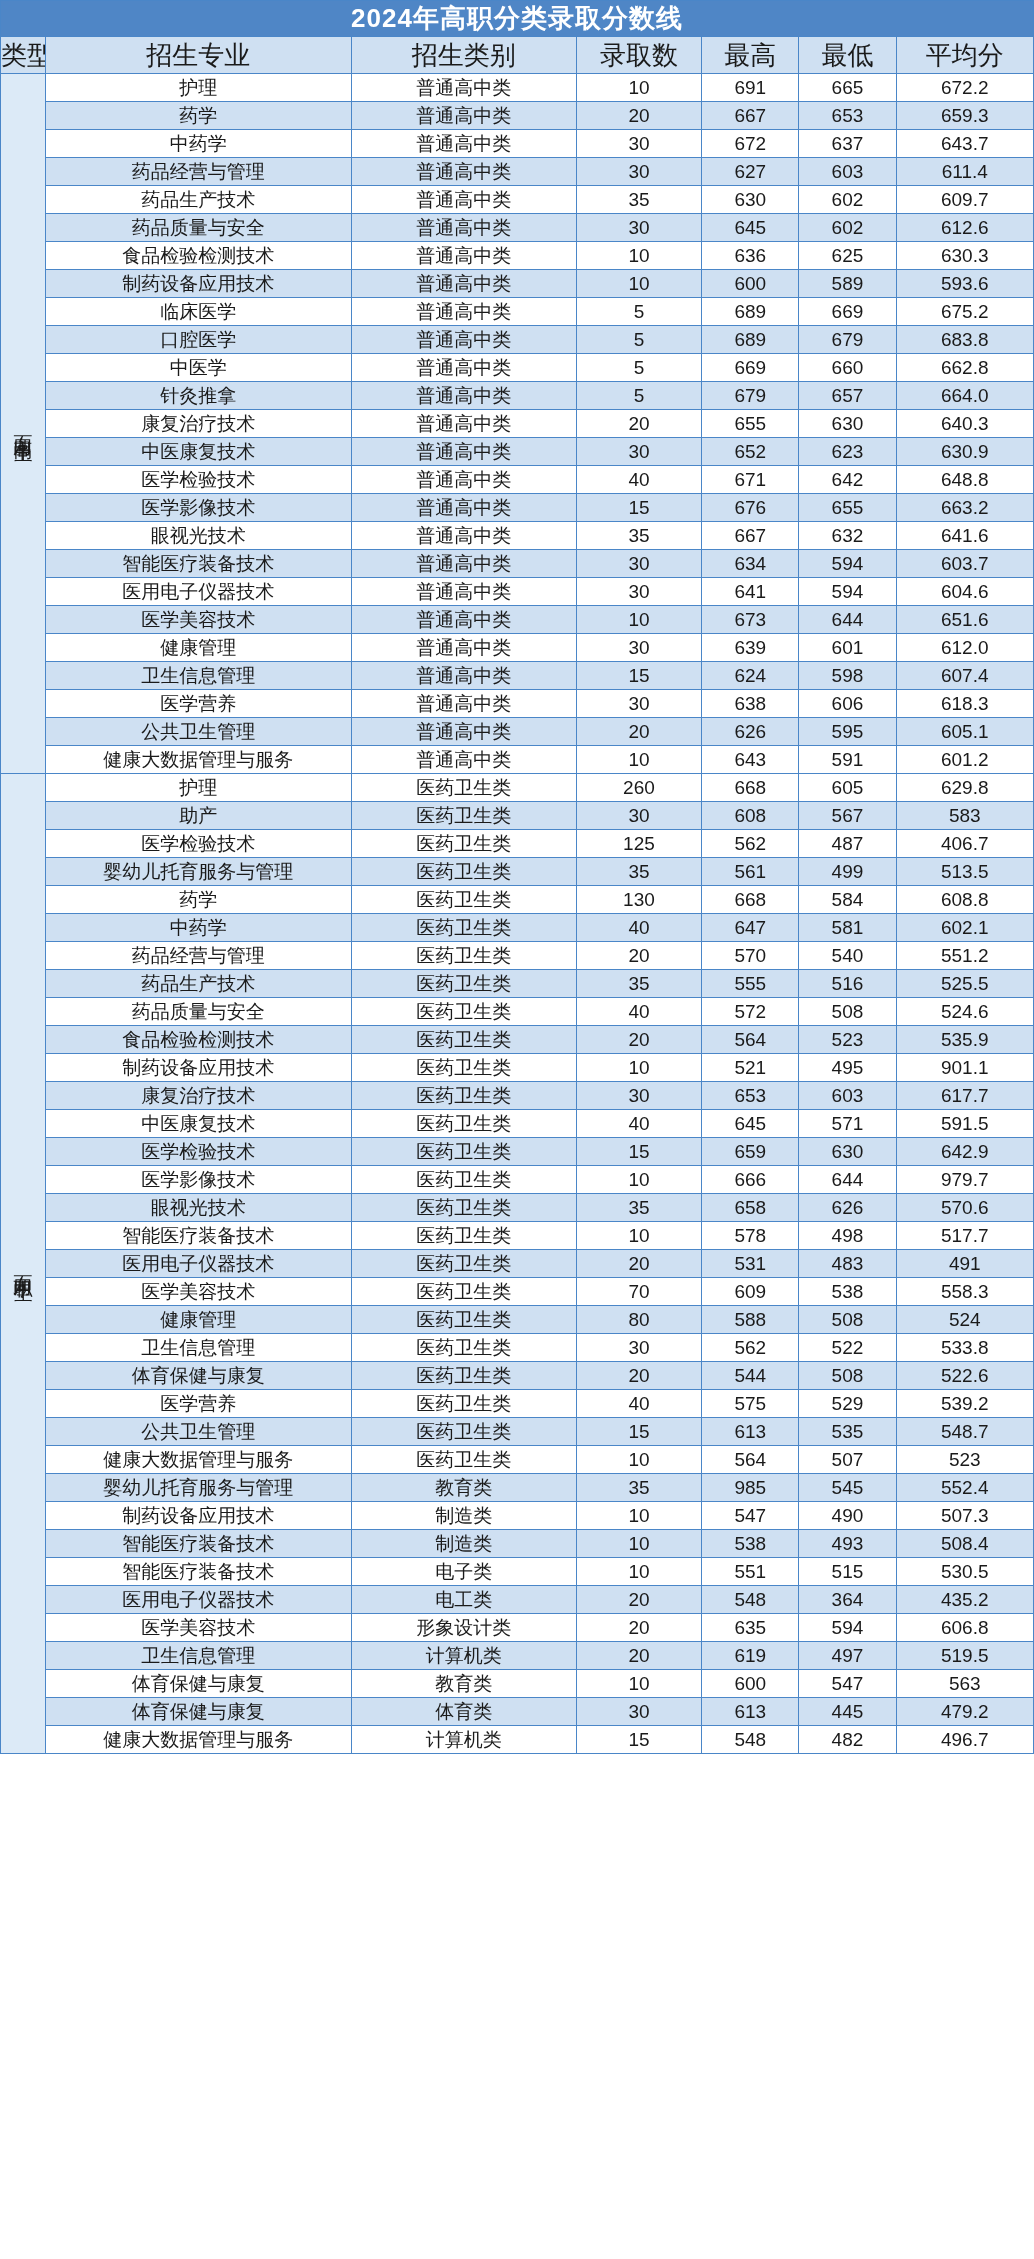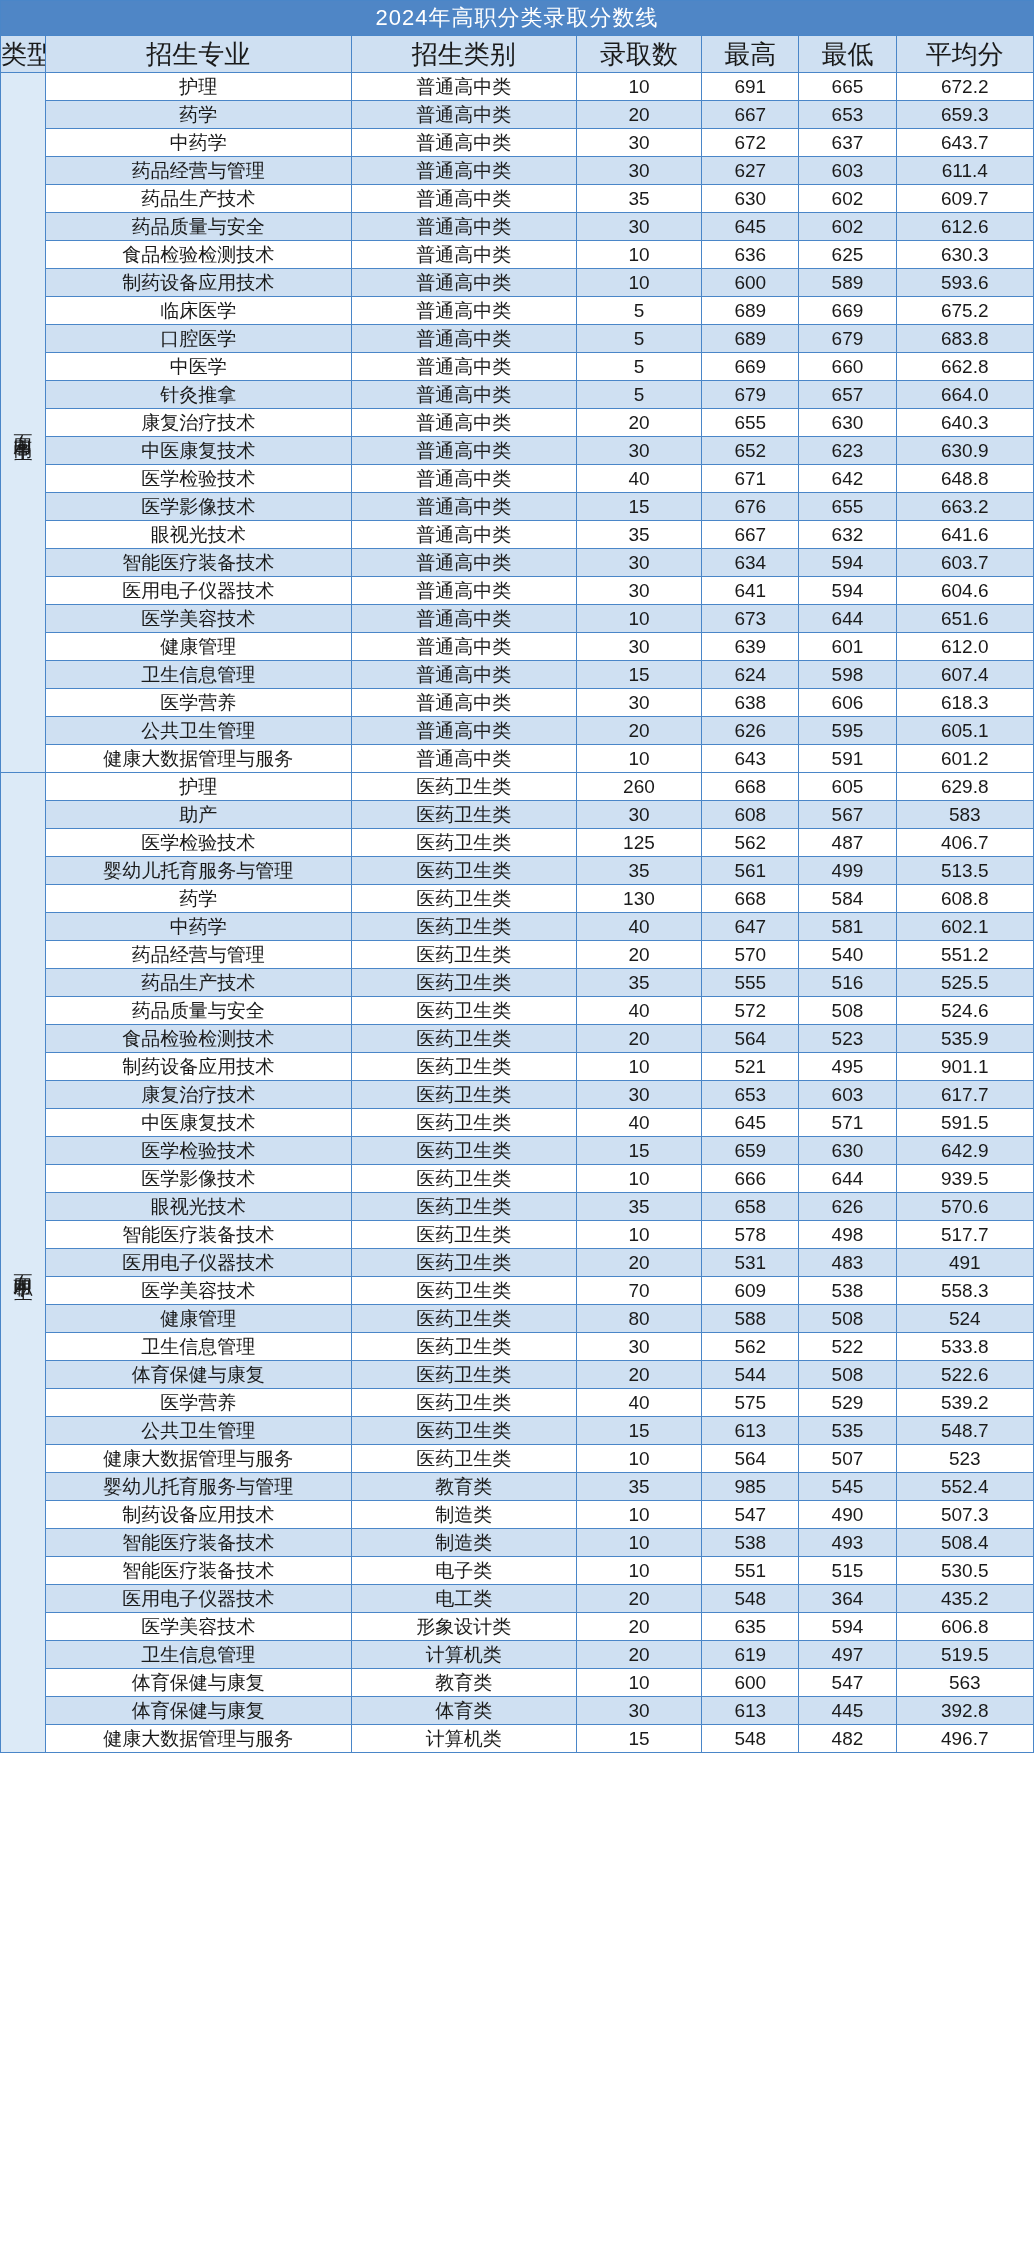--- a/index.html
+++ b/index.html
@@ -22,22 +22,22 @@
     vertical-align: middle;
     color: #1a1a1a;
     font-weight: normal;
     padding: 0;
     overflow: hidden;
     white-space: nowrap;
   }
   tr.title-row td {
     background: #4f86c6;
     color: #ffffff;
-    font-size: 22px;
-    font-weight: normal;
+    font-size: 26px;
+    font-weight: bold;
     height: 34px;
     letter-spacing: 1px;
     border: 1px solid #4a86c8;
     text-align: center;
   }
   tr.header-row td {
     background: #cfe0f2;
     font-size: 26px;
     height: 36px;
     font-weight: normal;
@@ -410,21 +410,21 @@
         <td>659</td>
         <td>630</td>
         <td>642.9</td>
       </tr>
       <tr class="data-row even">
         <td>医学影像技术</td>
         <td>医药卫生类</td>
         <td>10</td>
         <td>666</td>
         <td>644</td>
-        <td>939.5</td>
+        <td>979.7</td>
       </tr>
       <tr class="data-row odd">
         <td>眼视光技术</td>
         <td>医药卫生类</td>
         <td>35</td>
         <td>658</td>
         <td>626</td>
         <td>570.6</td>
       </tr>
       <tr class="data-row even">
@@ -562,21 +562,21 @@
         <td>600</td>
         <td>547</td>
         <td>563</td>
       </tr>
       <tr class="data-row odd">
         <td>体育保健与康复</td>
         <td>体育类</td>
         <td>30</td>
         <td>613</td>
         <td>445</td>
-        <td>392.8</td>
+        <td>479.2</td>
       </tr>
       <tr class="data-row even">
         <td>健康大数据管理与服务</td>
         <td>计算机类</td>
         <td>15</td>
         <td>548</td>
         <td>482</td>
         <td>496.7</td>
       </tr>
     </tbody>

